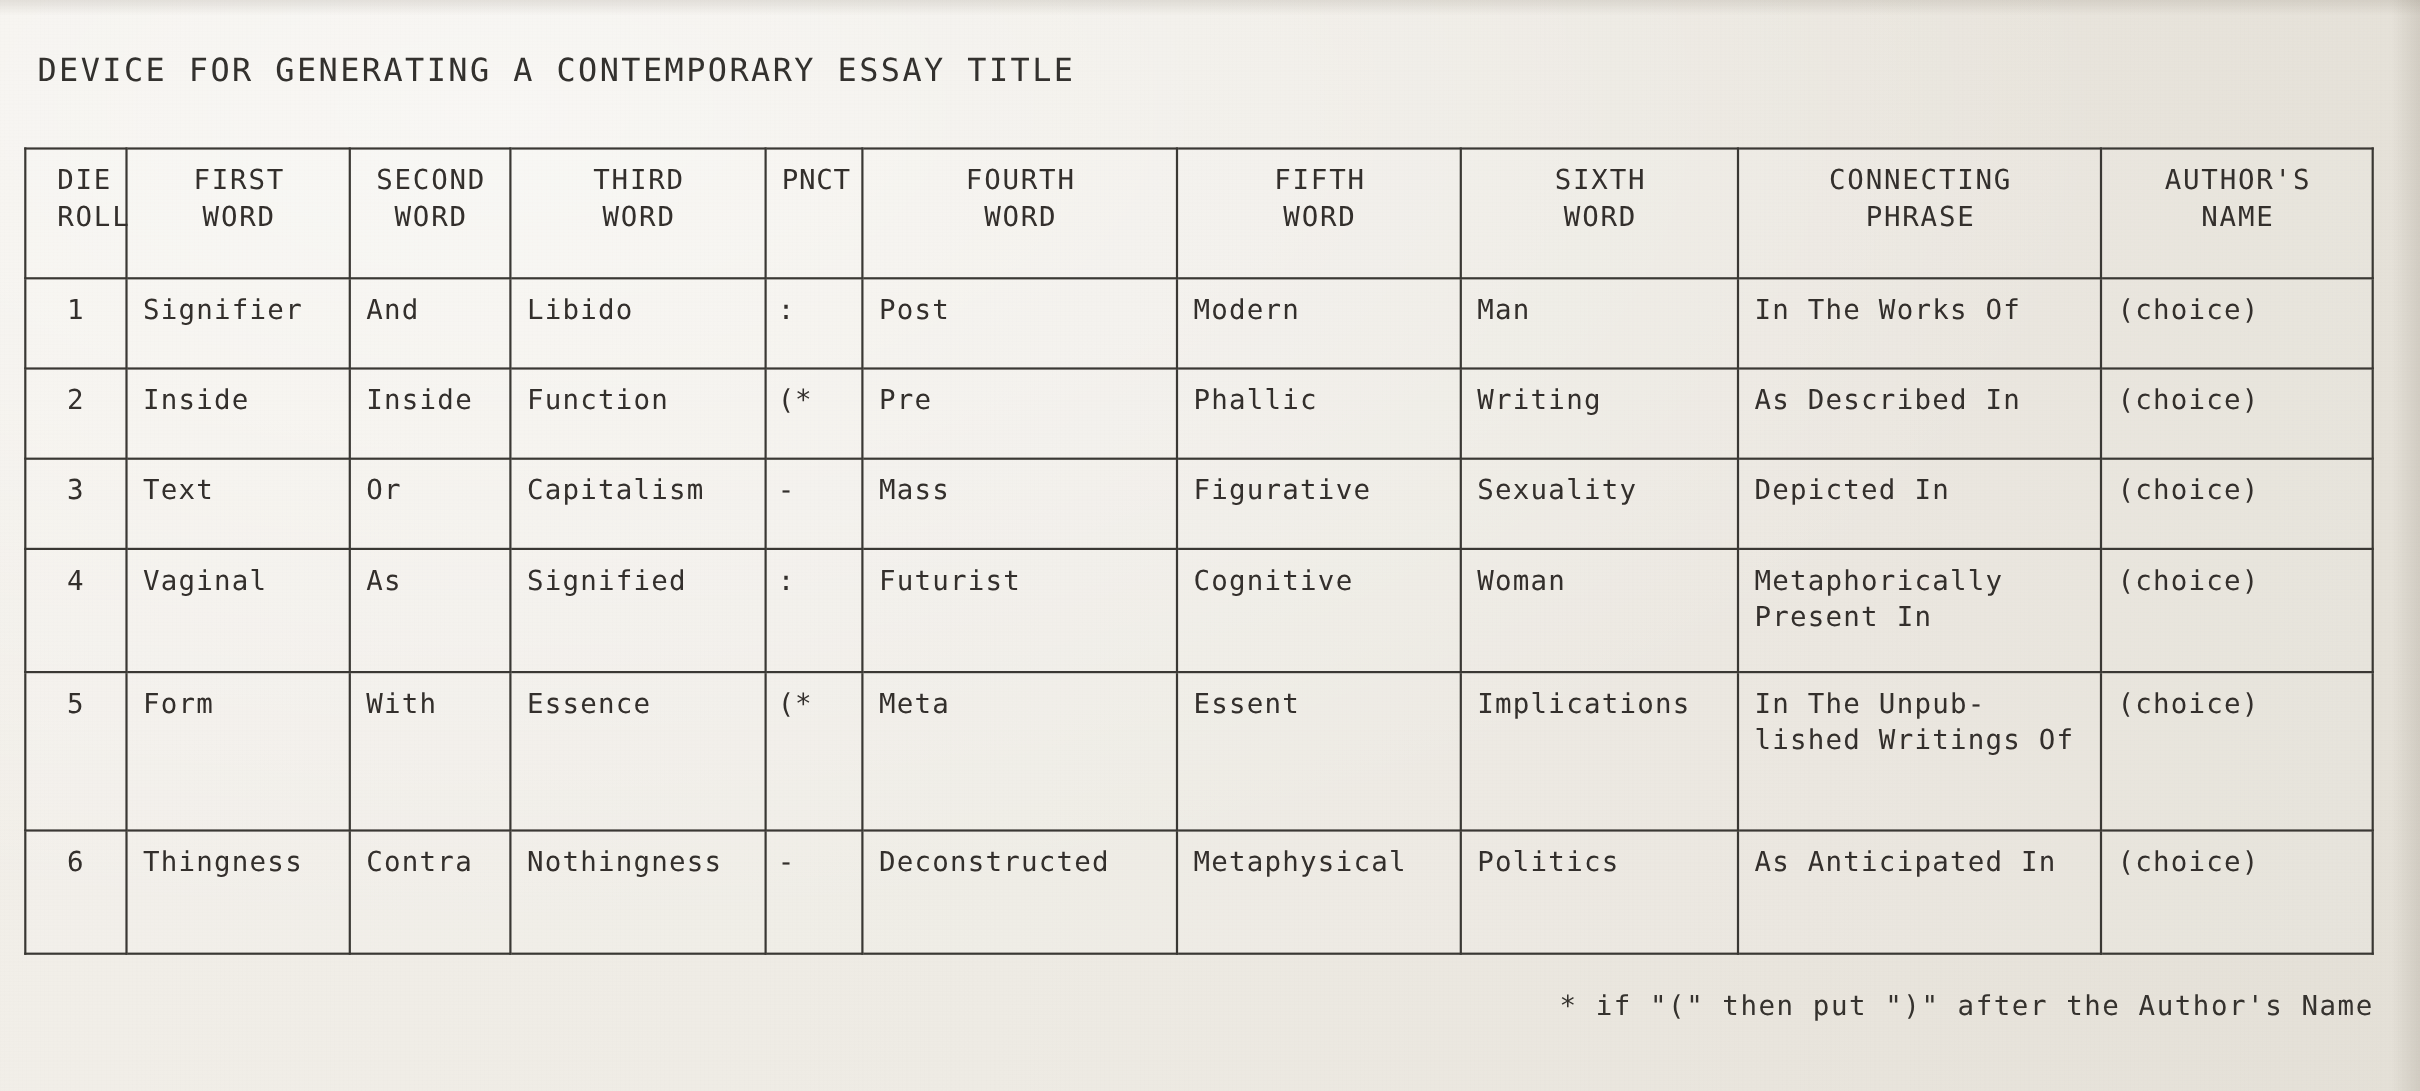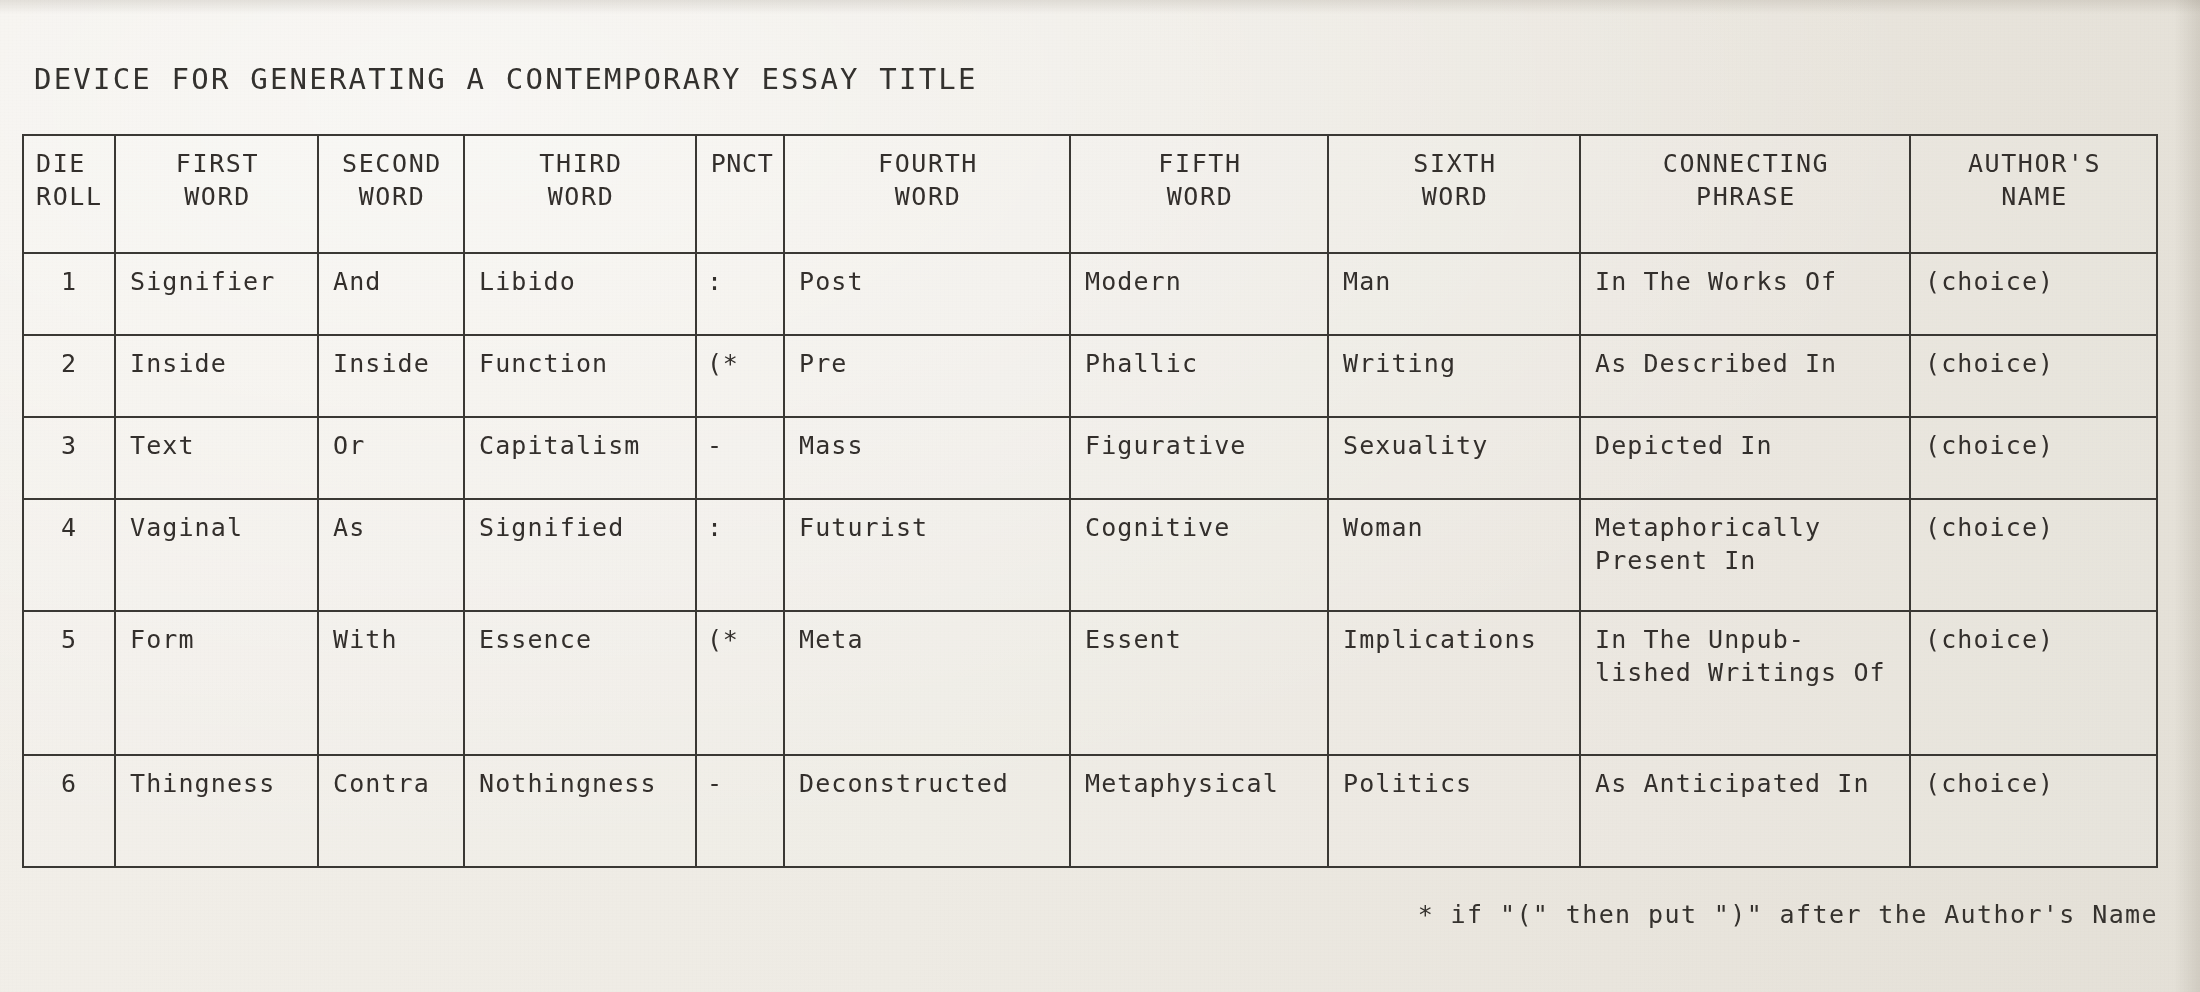--- a/index.html
+++ b/index.html
@@ -48,21 +48,21 @@
 
   .sheet {
     position: relative;
     width: 2200px;
     height: 992px;
   }
 
   .doc-title {
     position: absolute;
     left: 34px;
-    top: 62px;
+    top: 47px;
     font-size: 29px;
     letter-spacing: 2.2px;
     color: #33312e;
     white-space: nowrap;
   }
 
   table.device-table {
     position: absolute;
     left: 22px;
     top: 134px;
@@ -90,21 +90,21 @@
     text-align: center;
   }
   table.device-table td.die-roll,
   table.device-table th.die-roll {
     text-align: center;
     padding-left: 0;
     padding-right: 0;
   }
   table.device-table th.die-roll {
     text-align: left;
-    padding-left: 12px;
+    padding-left: 28px;
   }
   table.device-table td.pnct,
   table.device-table th.pnct {
     padding-left: 10px;
     padding-right: 6px;
     letter-spacing: 0.6px;
   }
   .hdr-line2 { display: block; }
 
   

